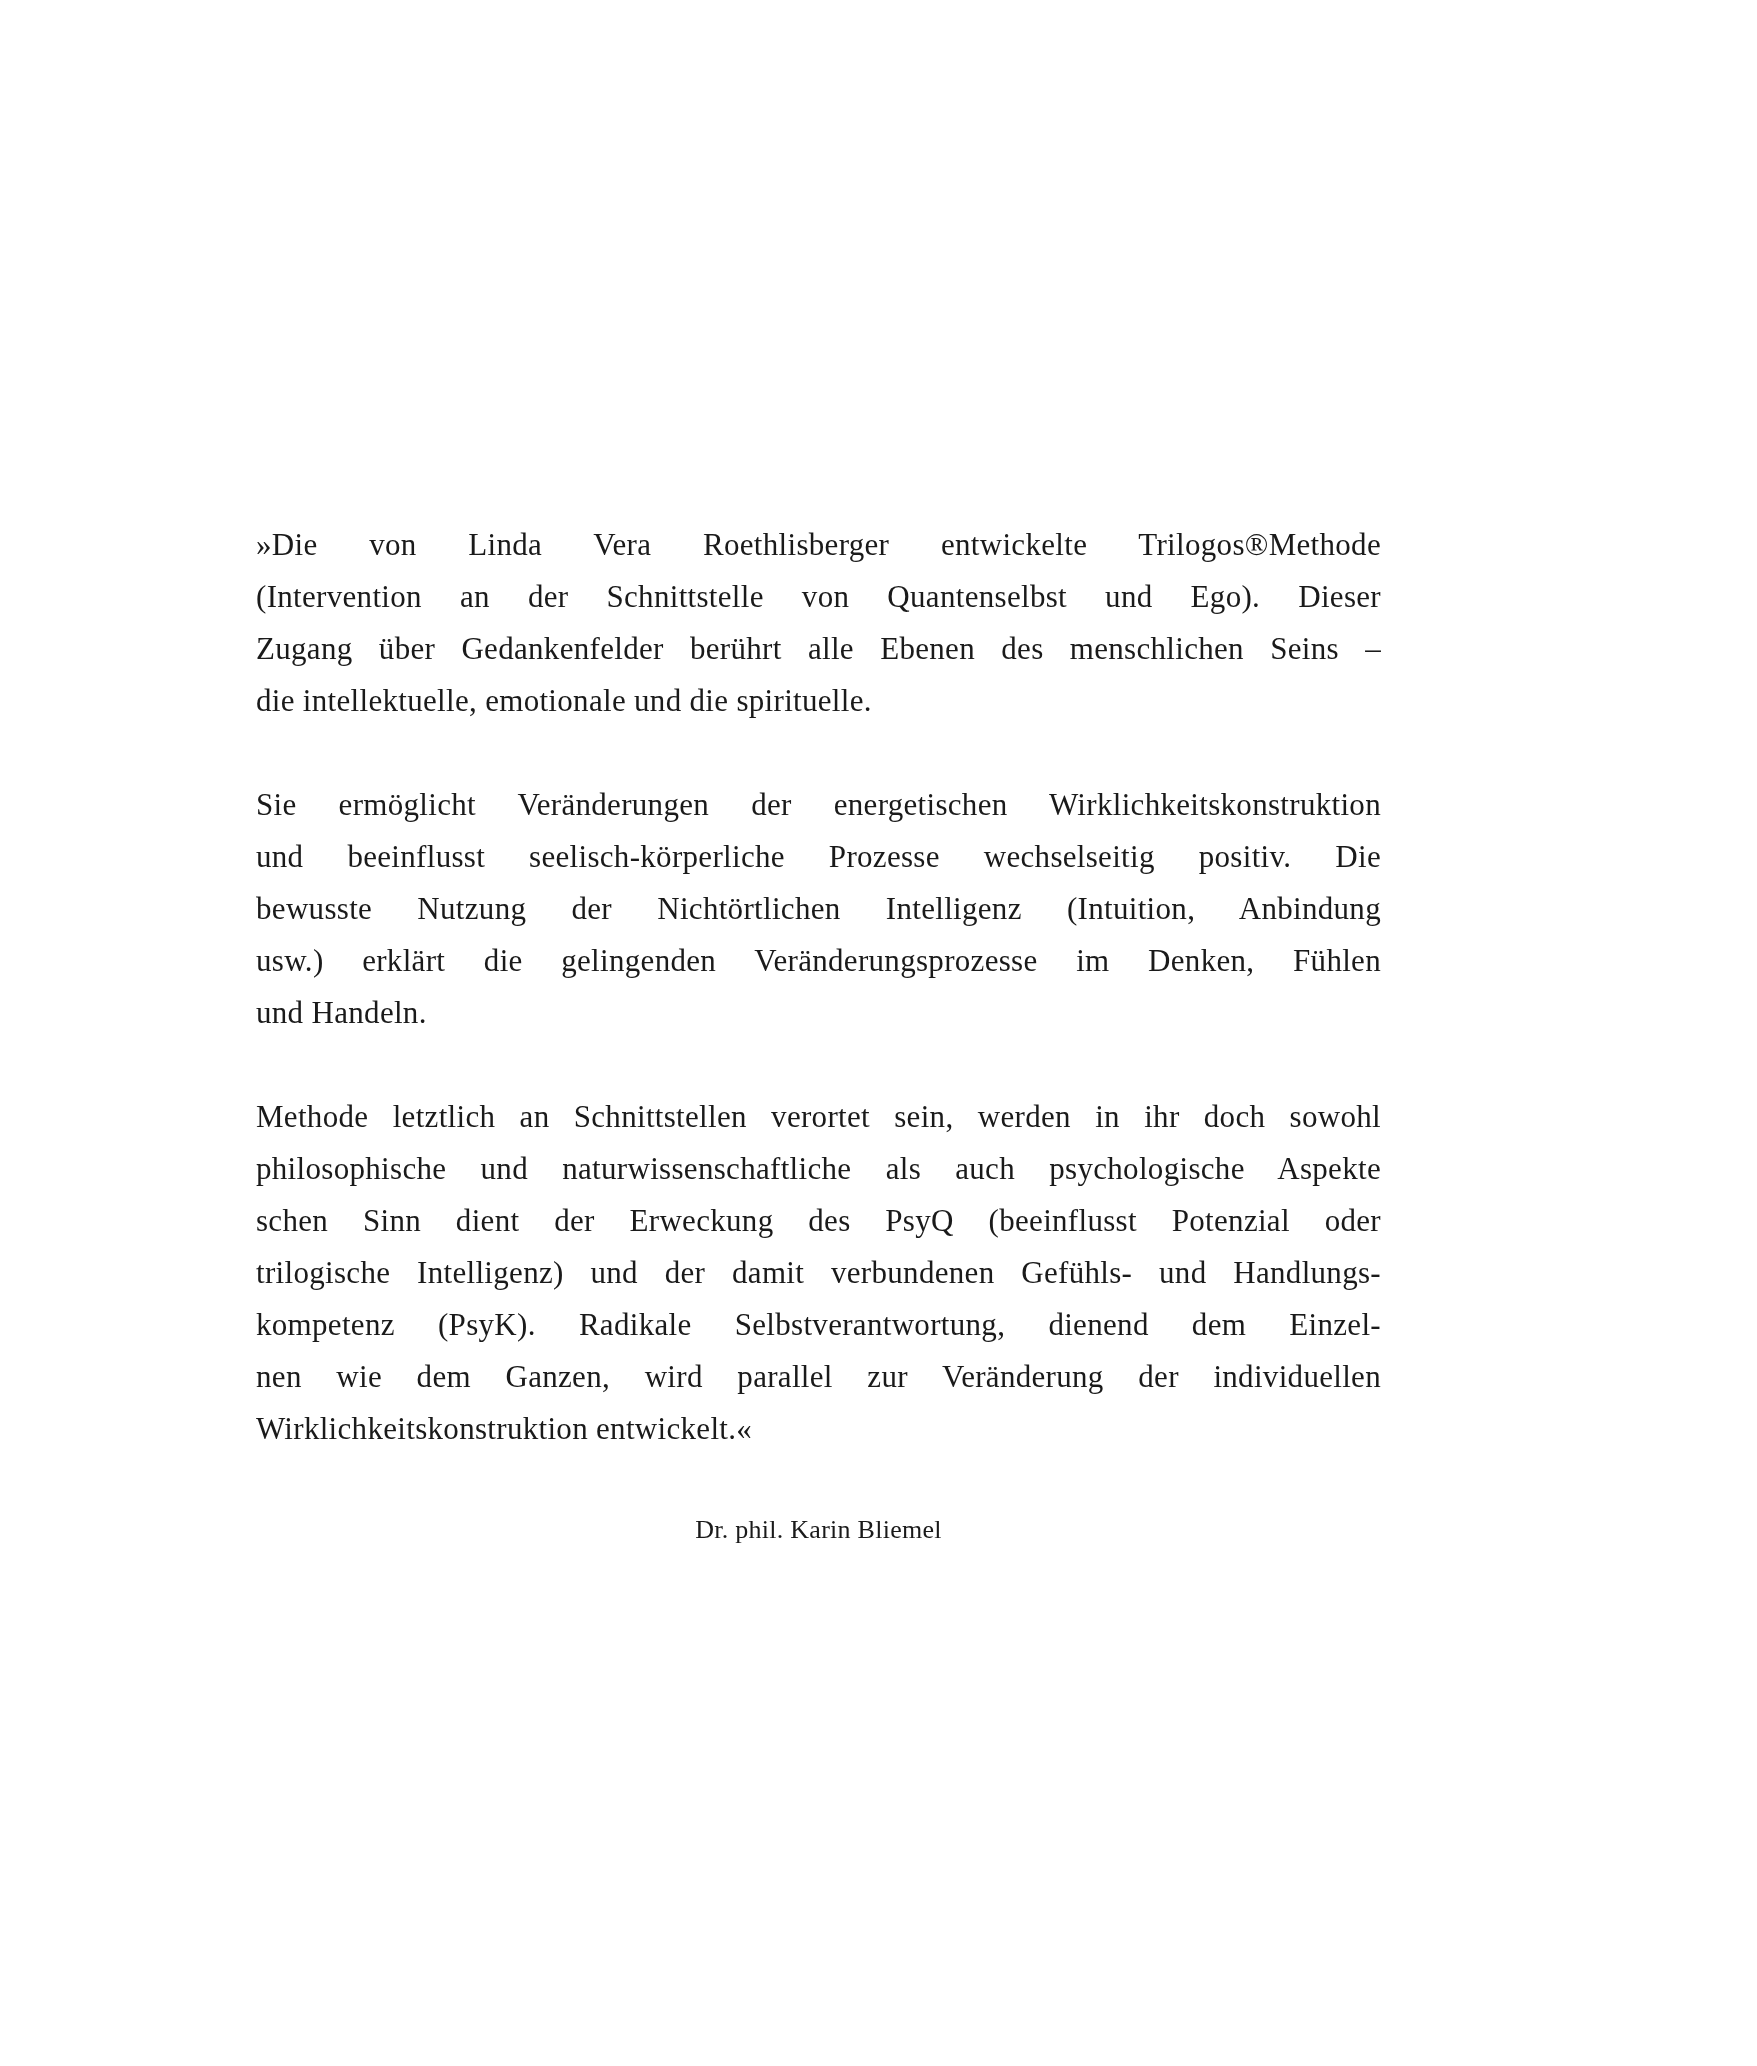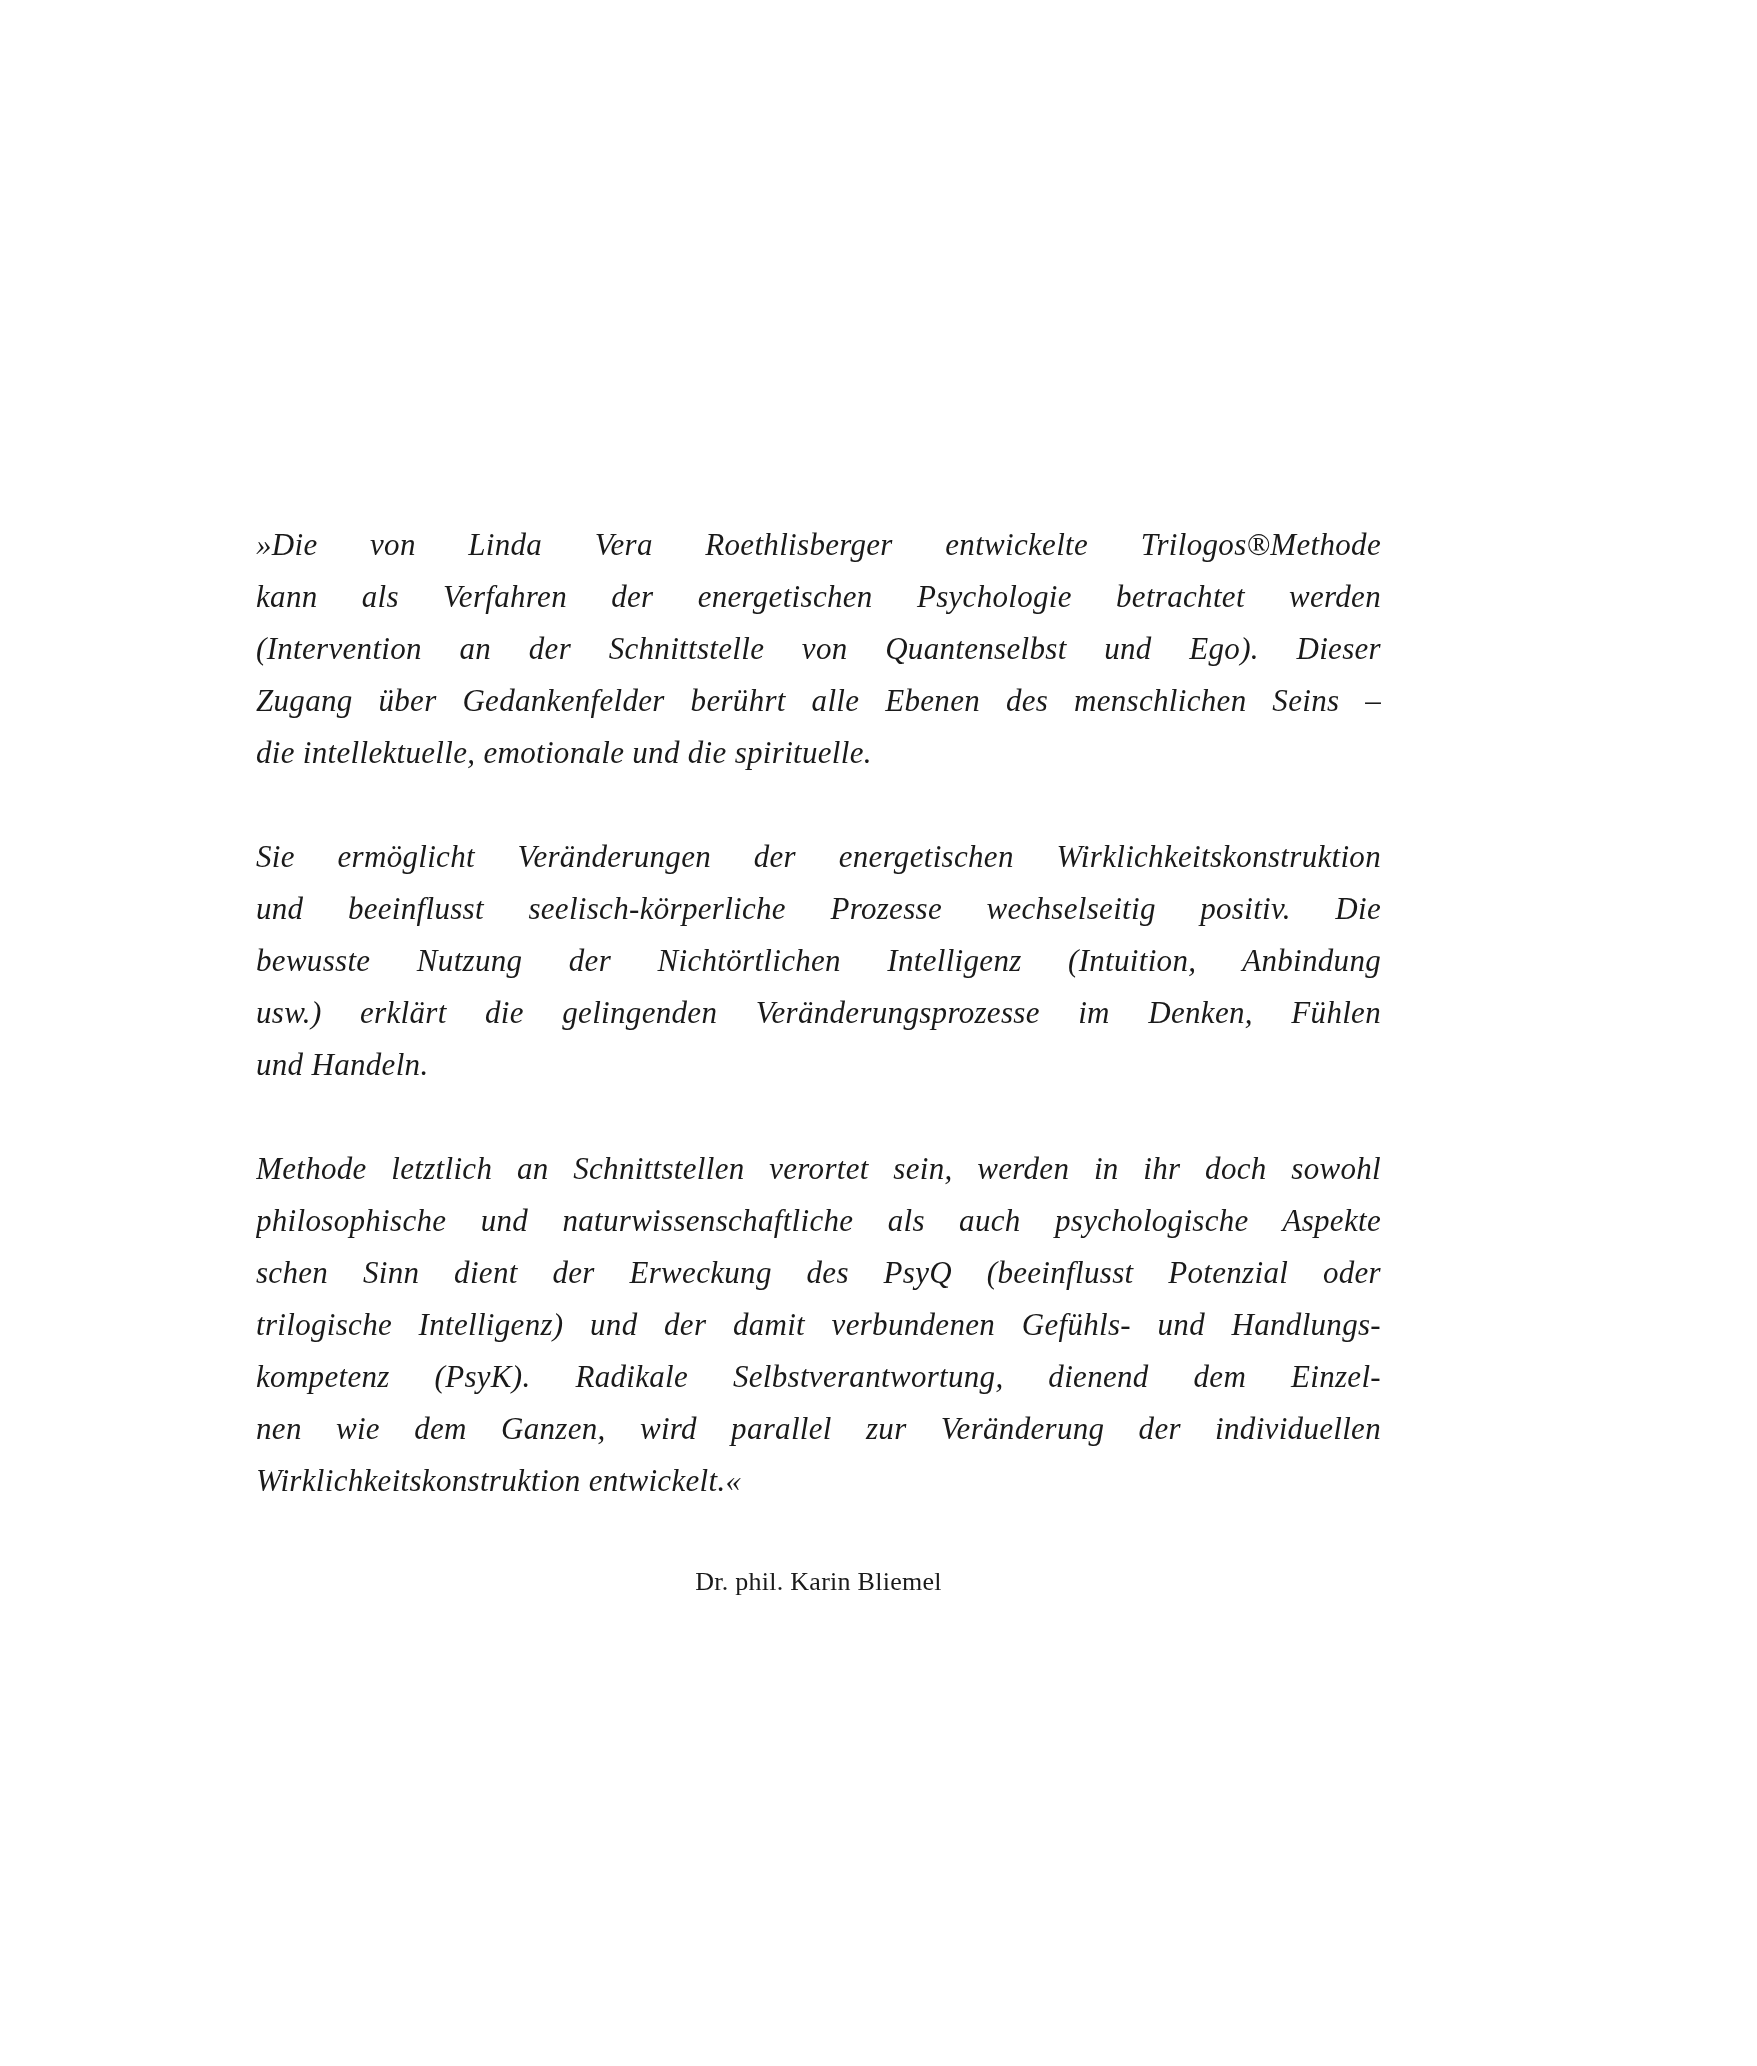--- a/index.html
+++ b/index.html
@@ -17,21 +17,20 @@
     color: #1a1a1a;
   }
   .quote {
     position: absolute;
     left: 256px;
     top: 519px;
     width: 1125px;
   }
   .para {
     margin: 0 0 52px 0;
-    font-style: italic;
     font-size: 31px;
     line-height: 52px;
     letter-spacing: 0.01em;
   }
   .line {
     text-align: justify;
     text-align-last: justify;
     height: 52px;
     overflow: hidden;
     white-space: nowrap;
@@ -49,21 +48,20 @@
     letter-spacing: 0.01em;
   }
 </style>
 </head>
 <body>
 
 <div class="page">
   <div class="quote">
     <div class="para">
         <div class="line">»Die von Linda Vera Roethlisberger entwickelte Trilogos®Methode</div>
-        <div class="line">kann als Verfahren der energetischen Psychologie betrachtet werden</div>
         <div class="line">(Intervention an der Schnittstelle von Quantenselbst und Ego). Dieser</div>
         <div class="line">Zugang über Gedankenfelder berührt alle Ebenen des menschlichen Seins –</div>
         <div class="line last">die intellektuelle, emotionale und die spirituelle.</div>
       </div>
     <div class="para">
         <div class="line">Sie ermöglicht Veränderungen der energetischen Wirklichkeitskonstruktion</div>
         <div class="line">und beeinflusst seelisch-körperliche Prozesse wechselseitig positiv. Die</div>
         <div class="line">bewusste Nutzung der Nichtörtlichen Intelligenz (Intuition, Anbindung</div>
         <div class="line">usw.) erklärt die gelingenden Veränderungsprozesse im Denken, Fühlen</div>
         <div class="line last">und Handeln.</div>

